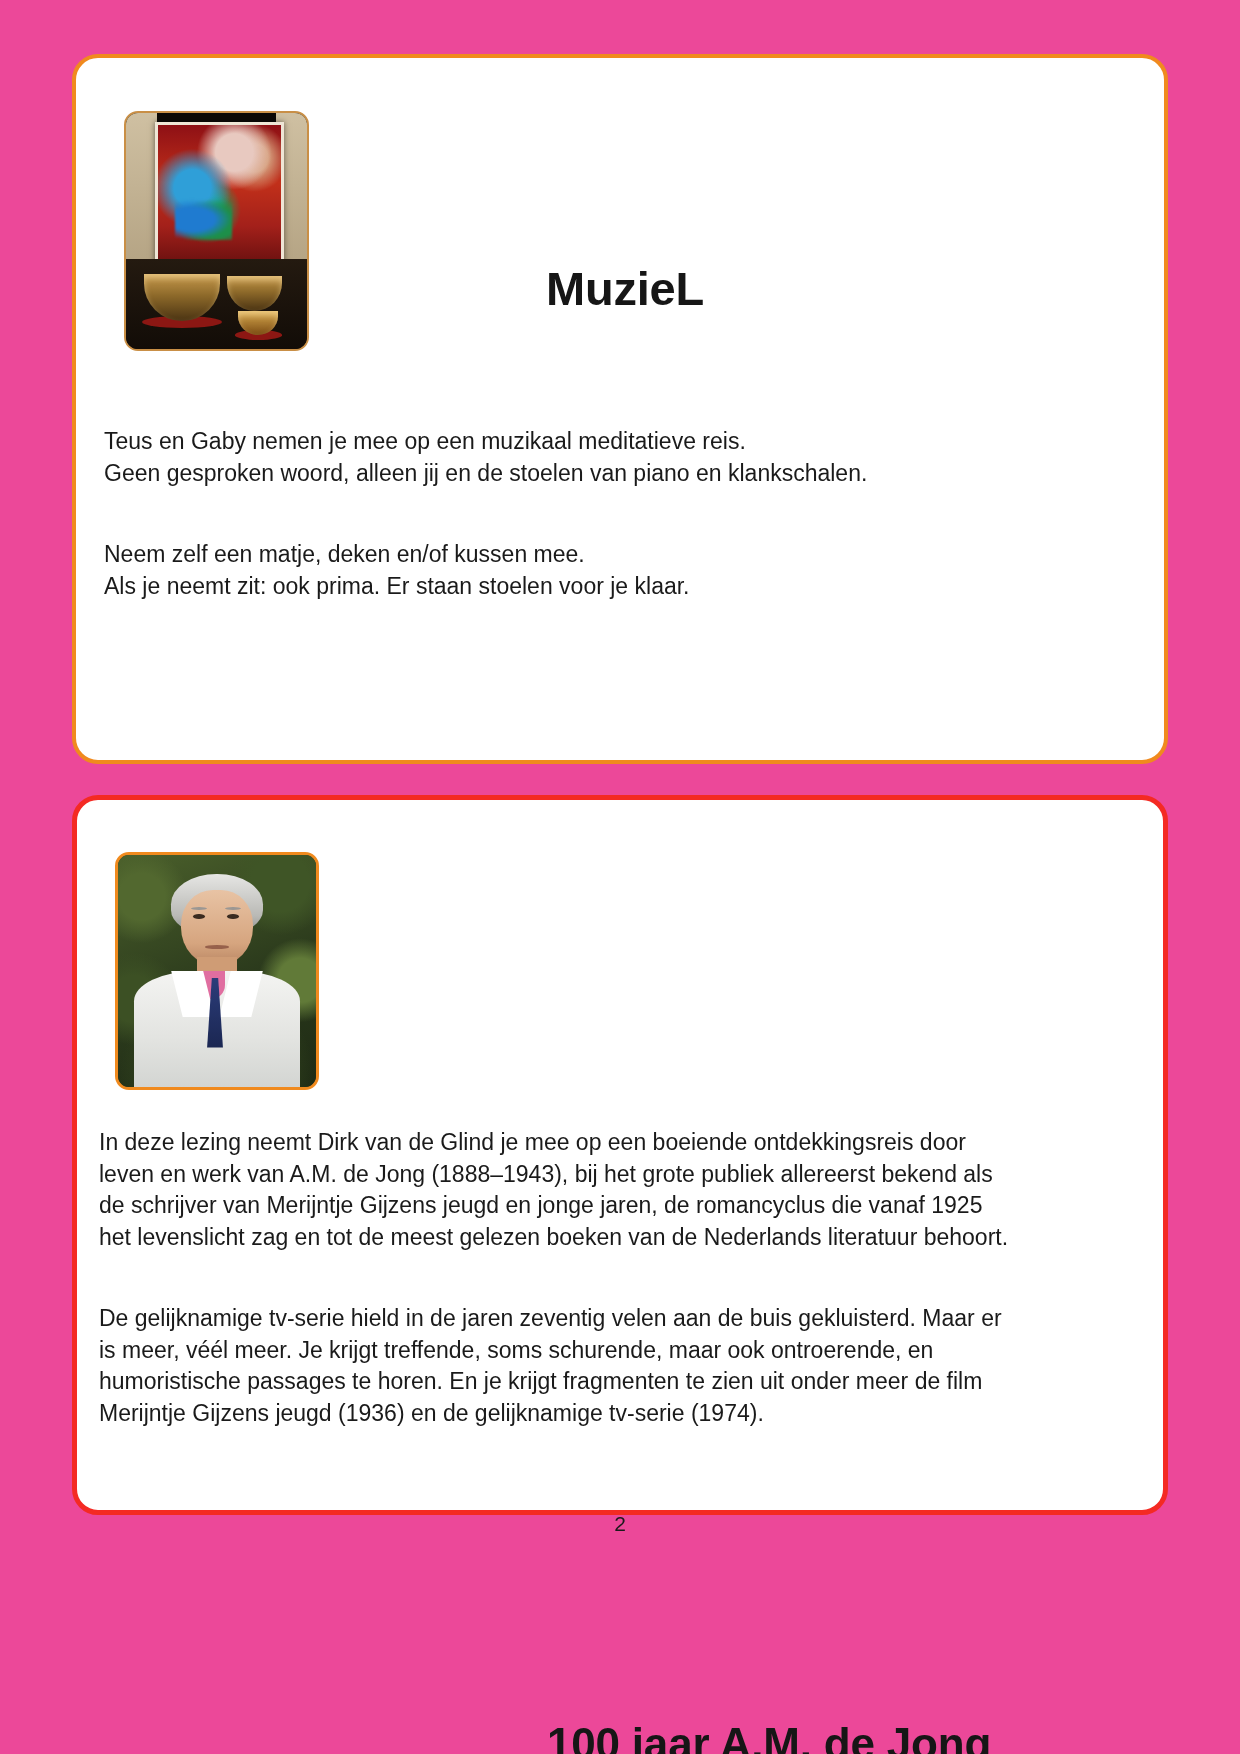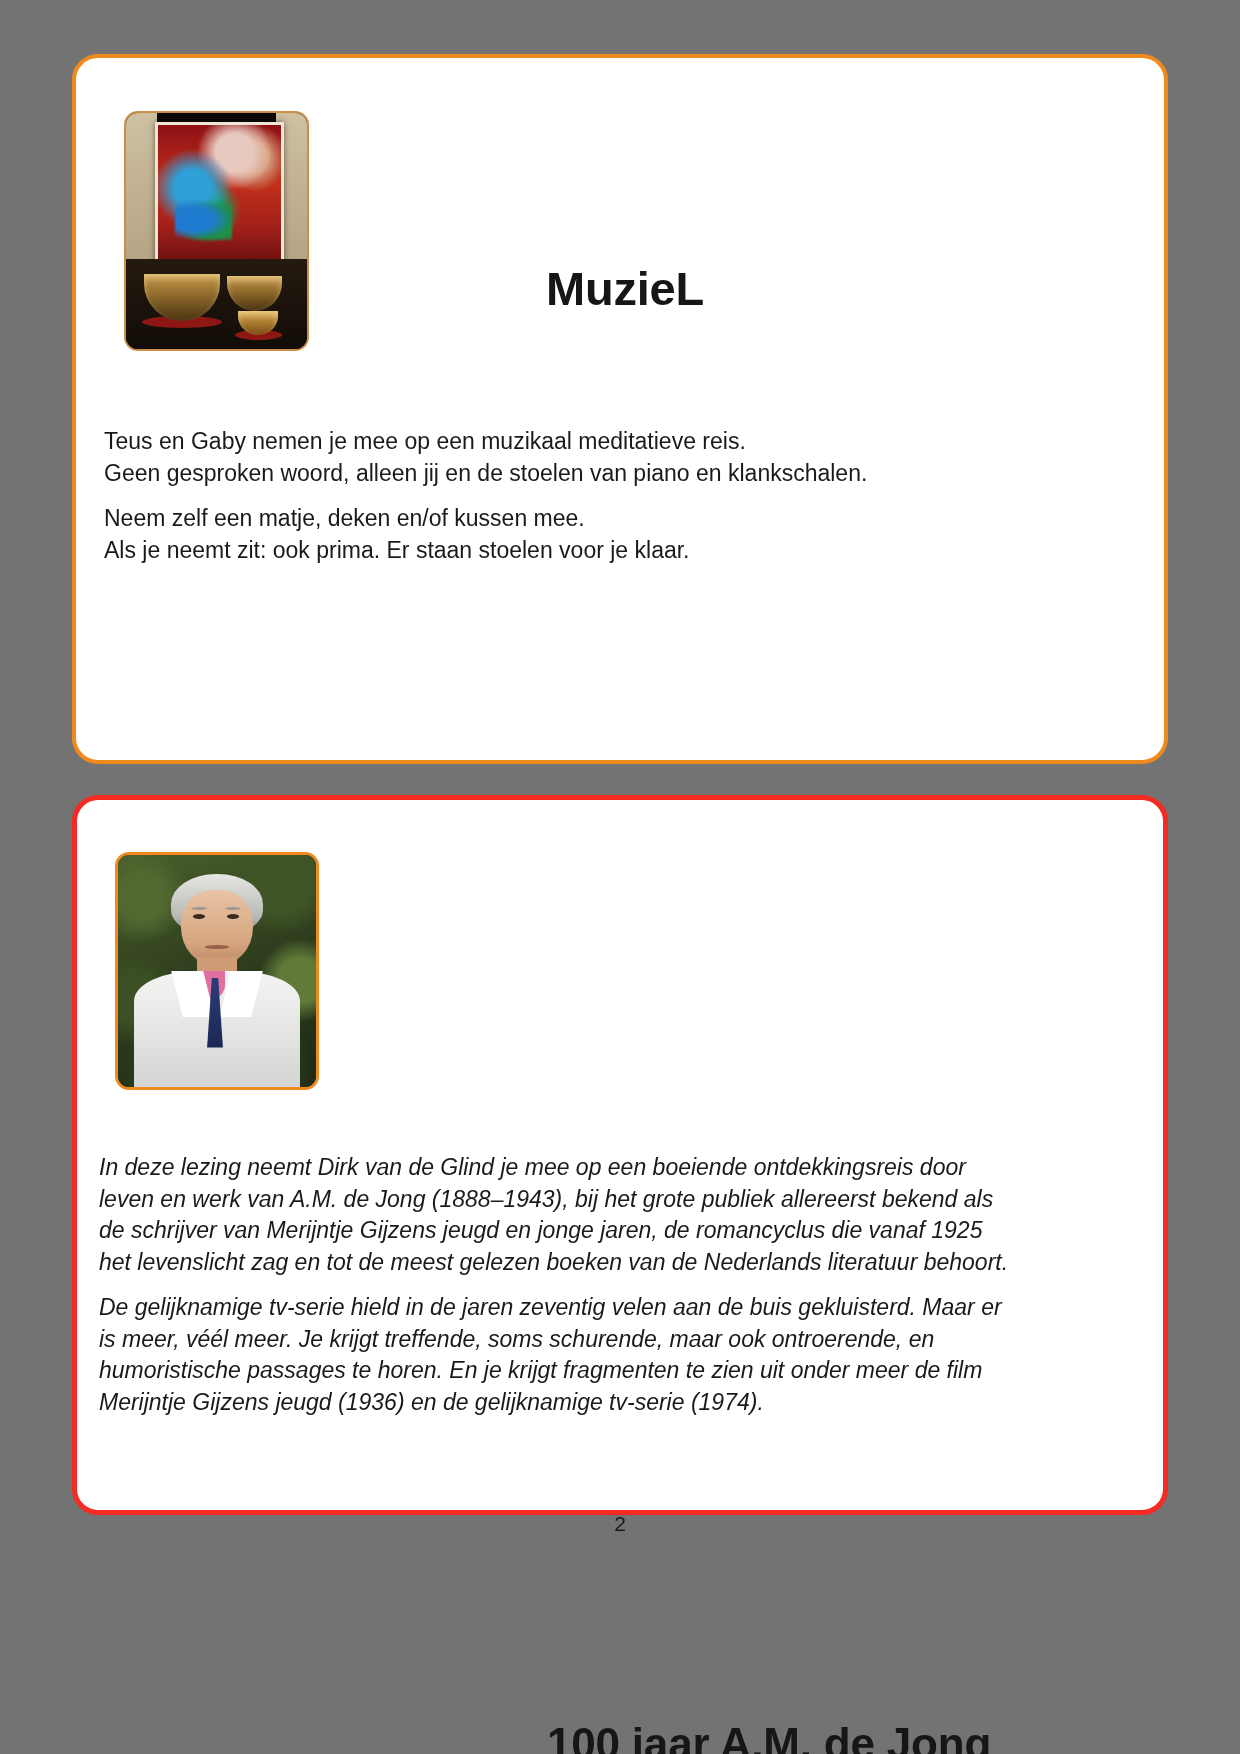--- a/index.html
+++ b/index.html
@@ -12,21 +12,21 @@
     height: 1754px;
     font-family: "Liberation Sans", sans-serif;
     color: #1a1a1a;
     position: relative;
     overflow: hidden;
   }
 
   .page {
     position: absolute;
     inset: 0;
-    background: #737373;
+    background: #ec4899;
   }
 
   
   .card {
     position: absolute;
     box-sizing: border-box;
     background: #ffffff;
     border-radius: 26px;
   }
   .card-muziel {
@@ -252,26 +252,25 @@
     line-height: 31.5px;
     color: #1a1a1a;
   }
   .body-muziel {
     left: 28px;
     top: 368px;
     width: 960px;
   }
   .body-jong {
     left: 22px;
-    top: 352px;
+    top: 327px;
     width: 920px;
-    font-style: italic;
   }
   .bodytext p { margin: 0; }
-  .bodytext p + p { margin-top: 14px; }
+  .bodytext p + p { margin-top: 50px; }
   .bodytext .line { display: block; white-space: pre; }
 
   
   .page-number {
     position: absolute;
     left: 0;
     right: 0;
     top: 1512px;
     text-align: center;
     font-size: 21px;

